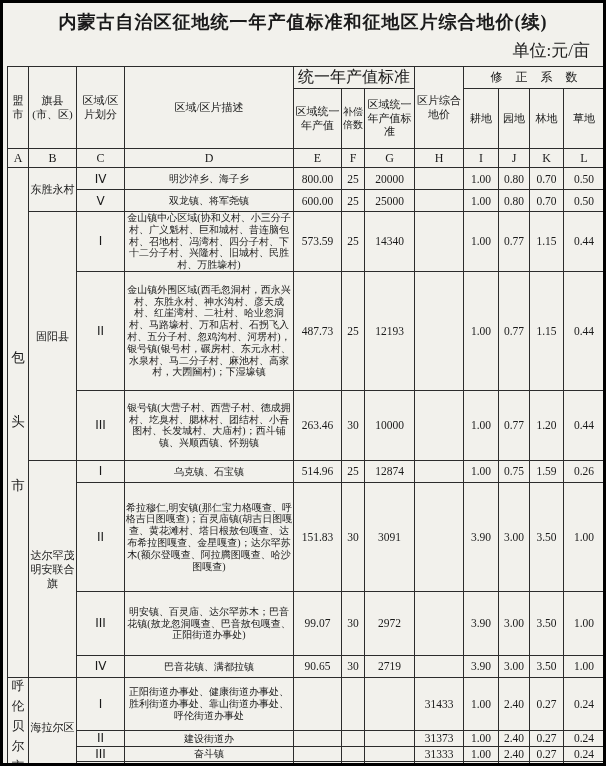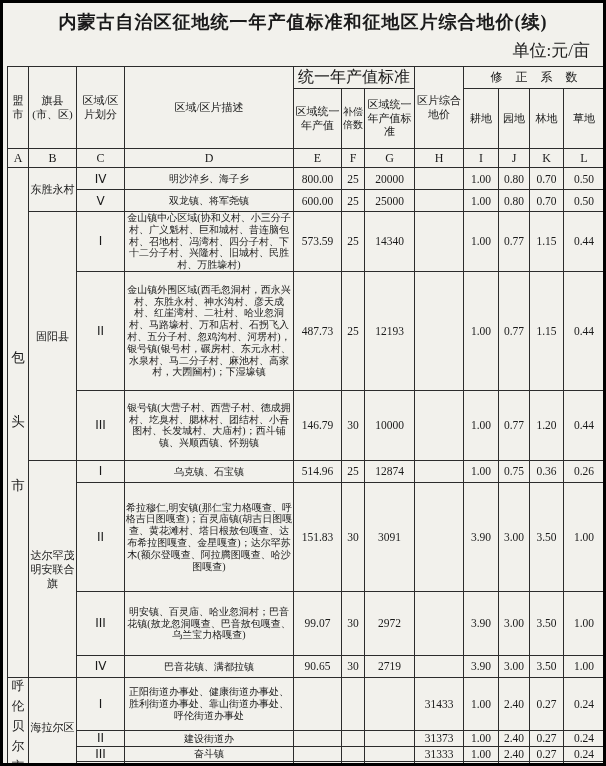--- a/index.html
+++ b/index.html
@@ -157,60 +157,60 @@
       <td class="num"></td>
       <td class="num">1.00</td>
       <td class="num">0.77</td>
       <td class="num">1.15</td>
       <td class="num">0.44</td>
     </tr>
 
     <tr style="height:70px">
       <td class="div-col">III</td>
       <td class="desc">银号镇(大营子村、西营子村、德成拥村、圪臭村、腮林村、团结村、小吾图村、长发城村、大庙村)；西斗铺镇、兴顺西镇、怀朔镇</td>
-      <td class="num">146.79</td>
+      <td class="num">263.46</td>
       <td class="num">30</td>
       <td class="num">10000</td>
       <td class="num"></td>
       <td class="num">1.00</td>
       <td class="num">0.77</td>
       <td class="num">1.20</td>
       <td class="num">0.44</td>
     </tr>
 
     <tr style="height:22px">
       <td class="county" rowspan="4">达尔罕茂明安联合旗</td>
       <td class="div-col">I</td>
       <td class="desc">乌克镇、石宝镇</td>
       <td class="num">514.96</td>
       <td class="num">25</td>
       <td class="num">12874</td>
       <td class="num"></td>
       <td class="num">1.00</td>
       <td class="num">0.75</td>
-      <td class="num">0.36</td>
+      <td class="num">1.59</td>
       <td class="num">0.26</td>
     </tr>
 
     <tr style="height:109px">
       <td class="div-col">II</td>
       <td class="desc">希拉穆仁,明安镇(那仁宝力格嘎查、呼格吉日图嘎查)；百灵庙镇(胡吉日图嘎查、黄花滩村、塔日根敖包嘎查、达布希拉图嘎查、金星嘎查)；达尔罕苏木(额尔登嘎查、阿拉腾图嘎查、哈沙图嘎查)</td>
       <td class="num">151.83</td>
       <td class="num">30</td>
       <td class="num">3091</td>
       <td class="num"></td>
       <td class="num">3.90</td>
       <td class="num">3.00</td>
       <td class="num">3.50</td>
       <td class="num">1.00</td>
     </tr>
 
     <tr style="height:64px">
       <td class="div-col">III</td>
-      <td class="desc">明安镇、百灵庙、哈业忽洞村；巴音花镇(敖龙忽洞嘎查、巴音敖包嘎查、乌兰宝力格嘎查)</td>
+      <td class="desc">明安镇、百灵庙、达尔罕苏木；巴音花镇(敖龙忽洞嘎查、巴音敖包嘎查、正阳街道办事处)</td>
       <td class="num">99.07</td>
       <td class="num">30</td>
       <td class="num">2972</td>
       <td class="num"></td>
       <td class="num">3.90</td>
       <td class="num">3.00</td>
       <td class="num">3.50</td>
       <td class="num">1.00</td>
     </tr>
 

